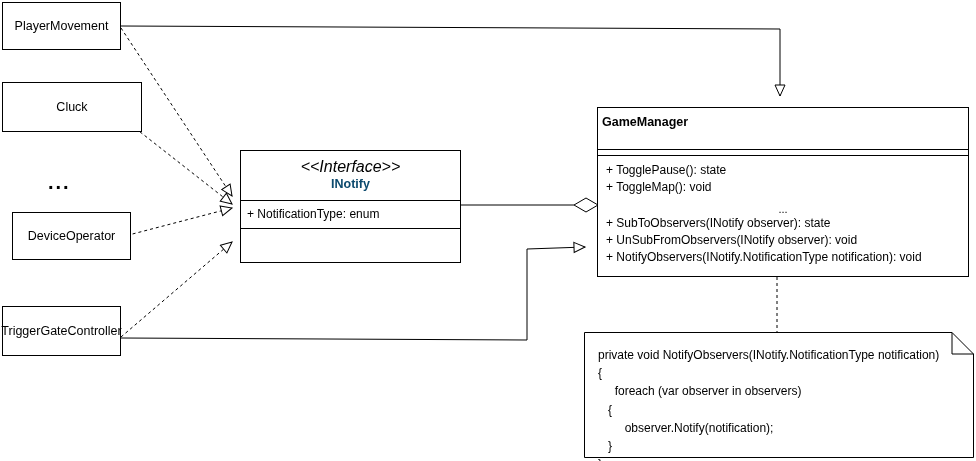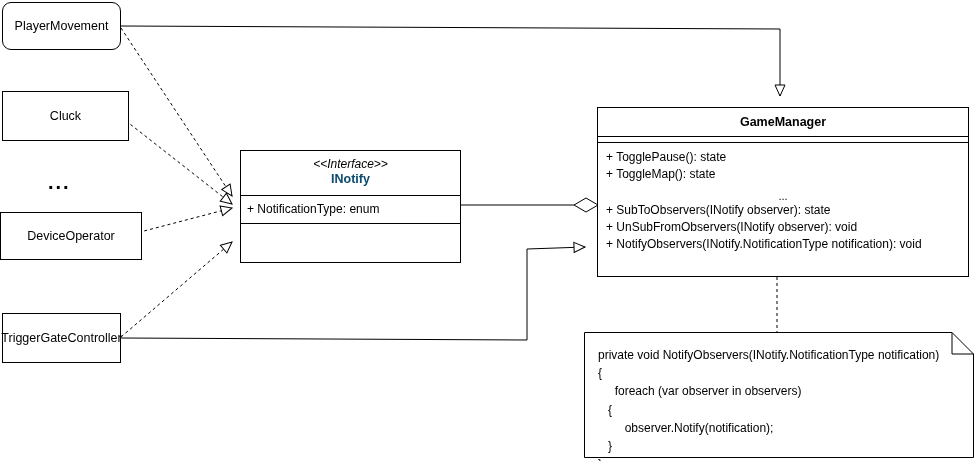--- a/index.html
+++ b/index.html
@@ -50,21 +50,21 @@
   }
   
   .iface-header {
     text-align: center;
     padding: 6px 4px 7px 4px;
     border-bottom: 1px solid #000000;
     line-height: 1.25;
   }
   .iface-stereotype {
     display: block;
-    font-size: 12px;
+    font-size: 16px;
     font-style: italic;
     color: #000000;
   }
   .iface-name {
     display: block;
     font-size: 12.5px;
     font-weight: bold;
     color: #0c4a6e;
   }
   .compartment {
@@ -74,24 +74,24 @@
   }
   .compartment.bordered {
     border-bottom: 1px solid #000000;
   }
   .member {
     white-space: nowrap;
     line-height: 1.45;
   }
   
   .gm-title {
-    text-align: center;
+    text-align: left;
     font-size: 12.5px;
     font-weight: bold;
-    padding: 7px 4px 7px 4px;
+    padding: 7px 4px 20px 4px;
     border-bottom: 1px solid #000000;
     color: #000000;
   }
   .gm-empty-compartment {
     height: 5px;
     border-bottom: 1px solid #000000;
   }
   .gm-ops {
     padding: 6px 0 6px 8px;
     font-size: 12px;
@@ -157,54 +157,54 @@
     <path d="M 121 26 L 780 29 L 780 96" fill="none" stroke="#000000" stroke-width="1" marker-end="url(#hollow-tri-down)"></path>
 
     <path d="M 121 338 L 527 340 L 527 249 L 585 247" fill="none" stroke="#000000" stroke-width="1" marker-end="url(#hollow-tri)"></path>
 
     <line x1="461" y1="205" x2="574" y2="205" stroke="#000000" stroke-width="1"></line>
     <polygon points="574,205 586,198 598,205 586,212" fill="#ffffff" stroke="#000000" stroke-width="1"></polygon>
 
     <line x1="777" y1="277" x2="777" y2="332" stroke="#000000" stroke-width="1" stroke-dasharray="3,3"></line>
   </svg>
 
-  <div class="node simple-class" style="left:2px; top:2px; width:119px; height:48px;border-radius:9px;">
+  <div class="node simple-class" style="left:2px; top:2px; width:119px; height:48px;">
     <span>PlayerMovement</span>
   </div>
 
-  <div class="node simple-class" style="left:2px; top:91px; width:127px; height:50px;">
+  <div class="node simple-class" style="left:2px; top:82px; width:140px; height:50px;">
     <span>Cluck</span>
   </div>
 
   <div class="ellipsis-dots" style="left:48px; top:172px;">...</div>
 
-  <div class="node simple-class" style="left:0; top:212px; width:142px; height:48px;">
+  <div class="node simple-class" style="left:12px; top:212px; width:119px; height:48px;">
     <span>DeviceOperator</span>
   </div>
 
-  <div class="node simple-class" style="left:2px; top:313px; width:119px; height:50px;">
+  <div class="node simple-class" style="left:2px; top:306px; width:119px; height:50px;">
     <span>TriggerGateController</span>
   </div>
 
   <div class="node" style="left:240px; top:150px; width:221px; height:113px;">
     <div class="iface-header">
       <span class="iface-stereotype">&lt;&lt;Interface&gt;&gt;</span>
       <span class="iface-name">INotify</span>
     </div>
     <div class="compartment bordered">
       <div class="member">+ NotificationType: enum</div>
     </div>
   </div>
 
   <div class="node" style="left:597px; top:107px; width:372px; height:170px;">
     <div class="gm-title">GameManager</div>
     <div class="gm-empty-compartment"></div>
     <div class="gm-ops">
       <div class="member">+ TogglePause(): state</div>
-      <div class="member">+ ToggleMap(): state</div>
+      <div class="member">+ ToggleMap(): void</div>
       <div class="gm-gap"></div>
       <div class="gm-ellipsis">...</div>
       <div class="member">+ SubToObservers(INotify observer): state</div>
       <div class="member">+ UnSubFromObservers(INotify observer): void</div>
       <div class="member">+ NotifyObservers(INotify.NotificationType notification): void</div>
     </div>
   </div>
 
   <div class="note" style="left:584px; top:332px; width:390px; height:126px;border-radius:23px;">
     <svg class="note-shape" width="390" height="126" viewBox="0 0 390 126">

